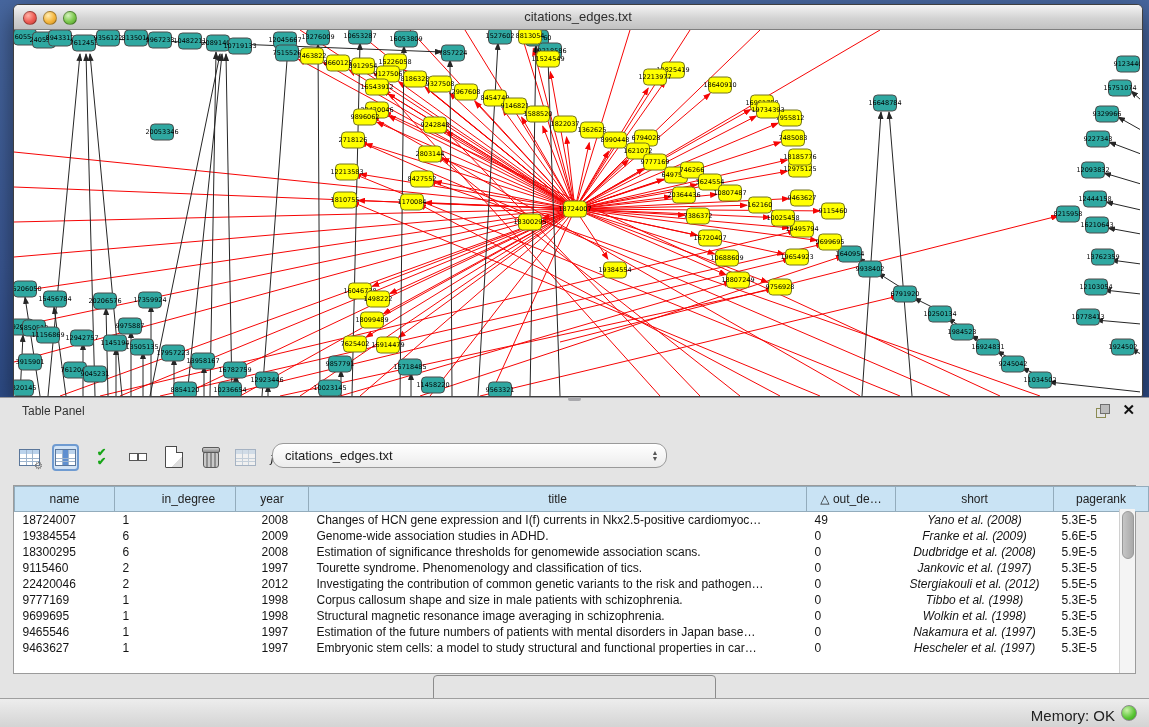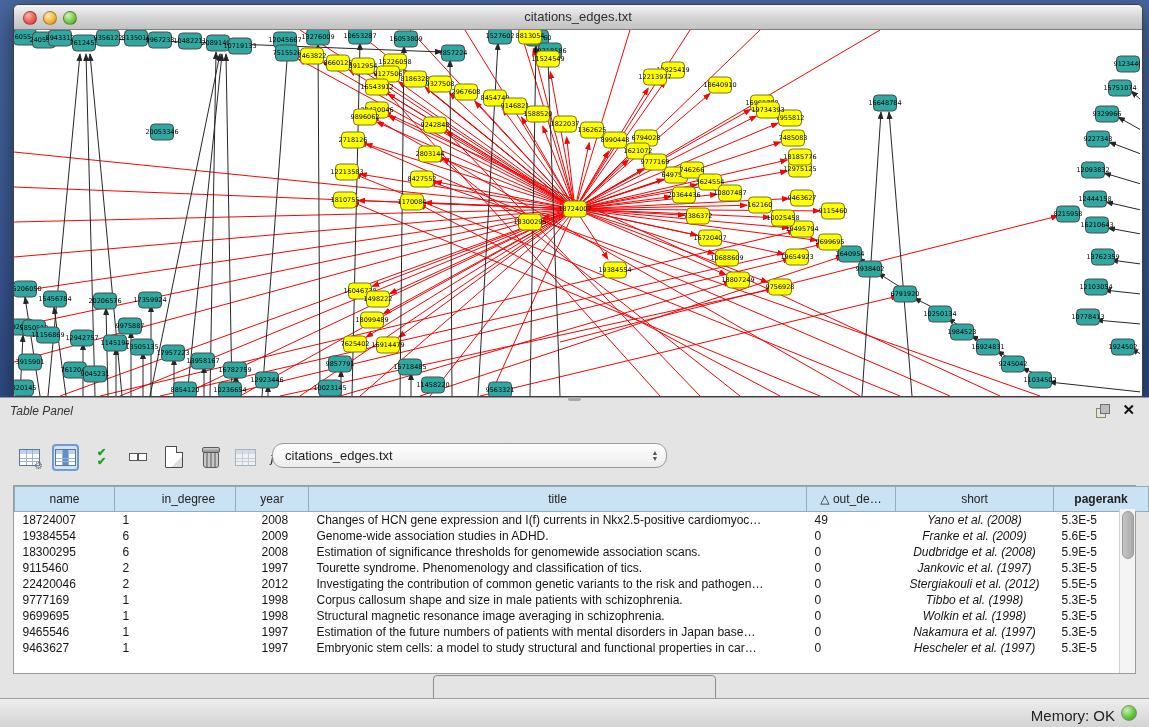--- a/index.html
+++ b/index.html
@@ -26,21 +26,21 @@
   .nt{fill:var(--teal);stroke:#4a4a4a;stroke-width:1;}
   .ny{fill:var(--yellow);stroke:#74741f;stroke-width:1;}
   .nl{font:6.5px "DejaVu Sans",sans-serif;fill:#000;}
 
   
   #table-panel{position:absolute;left:0;top:397px;width:1149px;height:330px;
     background:#E4E4E4;border-top:1px solid #96969b;}
   #drag-handle{position:absolute;left:568px;top:-1px;width:13px;height:4px;border-radius:2px;
     background:#a9a9ad;}
   #panel-header{position:relative;height:26px;}
-  #panel-title{position:absolute;left:10px;top:6px;font-size:12px;color:#333;font-style:italic;}
+  #panel-title{position:absolute;left:22px;top:6px;font-size:12px;color:#333;}
   #float-icon{position:absolute;right:40px;top:6px;width:13px;height:13px;}
   #float-icon .sq1{position:absolute;left:0;top:4px;width:8px;height:8px;border:1px solid #8b8b52;background:#e4e4e4;}
   #float-icon .sq2{position:absolute;left:4px;top:0;width:8px;height:8px;border:1px solid #6f6f6f;background:#bdbdbd;}
   #close-icon{position:absolute;right:14px;top:3px;font-size:15px;font-weight:bold;color:#111;line-height:18px;}
 
   #toolbar{position:absolute;left:16px;top:44px;height:30px;display:flex;align-items:center;gap:9px;}
   .tb-btn{width:27px;height:27px;display:flex;align-items:center;justify-content:center;position:relative;border-radius:4px;}
   .tb-btn.active{background:#D2E3F5;border:2px solid #6F9BD1;width:23px;height:23px;}
   .mini-table{width:19px;height:15px;border:1px solid #5a769a;background:
     linear-gradient(180deg,#BBD3EC 0 4px,#fff 4px);position:relative;}
@@ -840,21 +840,21 @@
     <div id="table-box">
       <table class="tbl">
         <thead>
             <tr id="hdr-row">
               <th style="width: 97px;">name</th>
               <th style="width: 91px; padding-left: 28px;">in_degree</th>
               <th style="width: 70px;">year</th>
               <th style="width: 495px;">title</th>
               <th style="width: 86px;">△ out_de…</th>
               <th style="width: 155px; margin-top: 12px;">short</th>
-              <th style="width: 92px; font-weight: bold;">pagerank</th>
+              <th style="width: 92px;">pagerank</th>
             </tr>
           </thead>
         <tbody id="body-rows">
             <tr>
               <td>18724007</td>
               <td>1</td>
               <td style="padding-left: 26px;">2008</td>
               <td>Changes of HCN gene expression and I(f) currents in Nkx2.5-positive cardiomyoc…</td>
               <td>49</td>
               <td class="c">Yano et al. (2008)</td>

